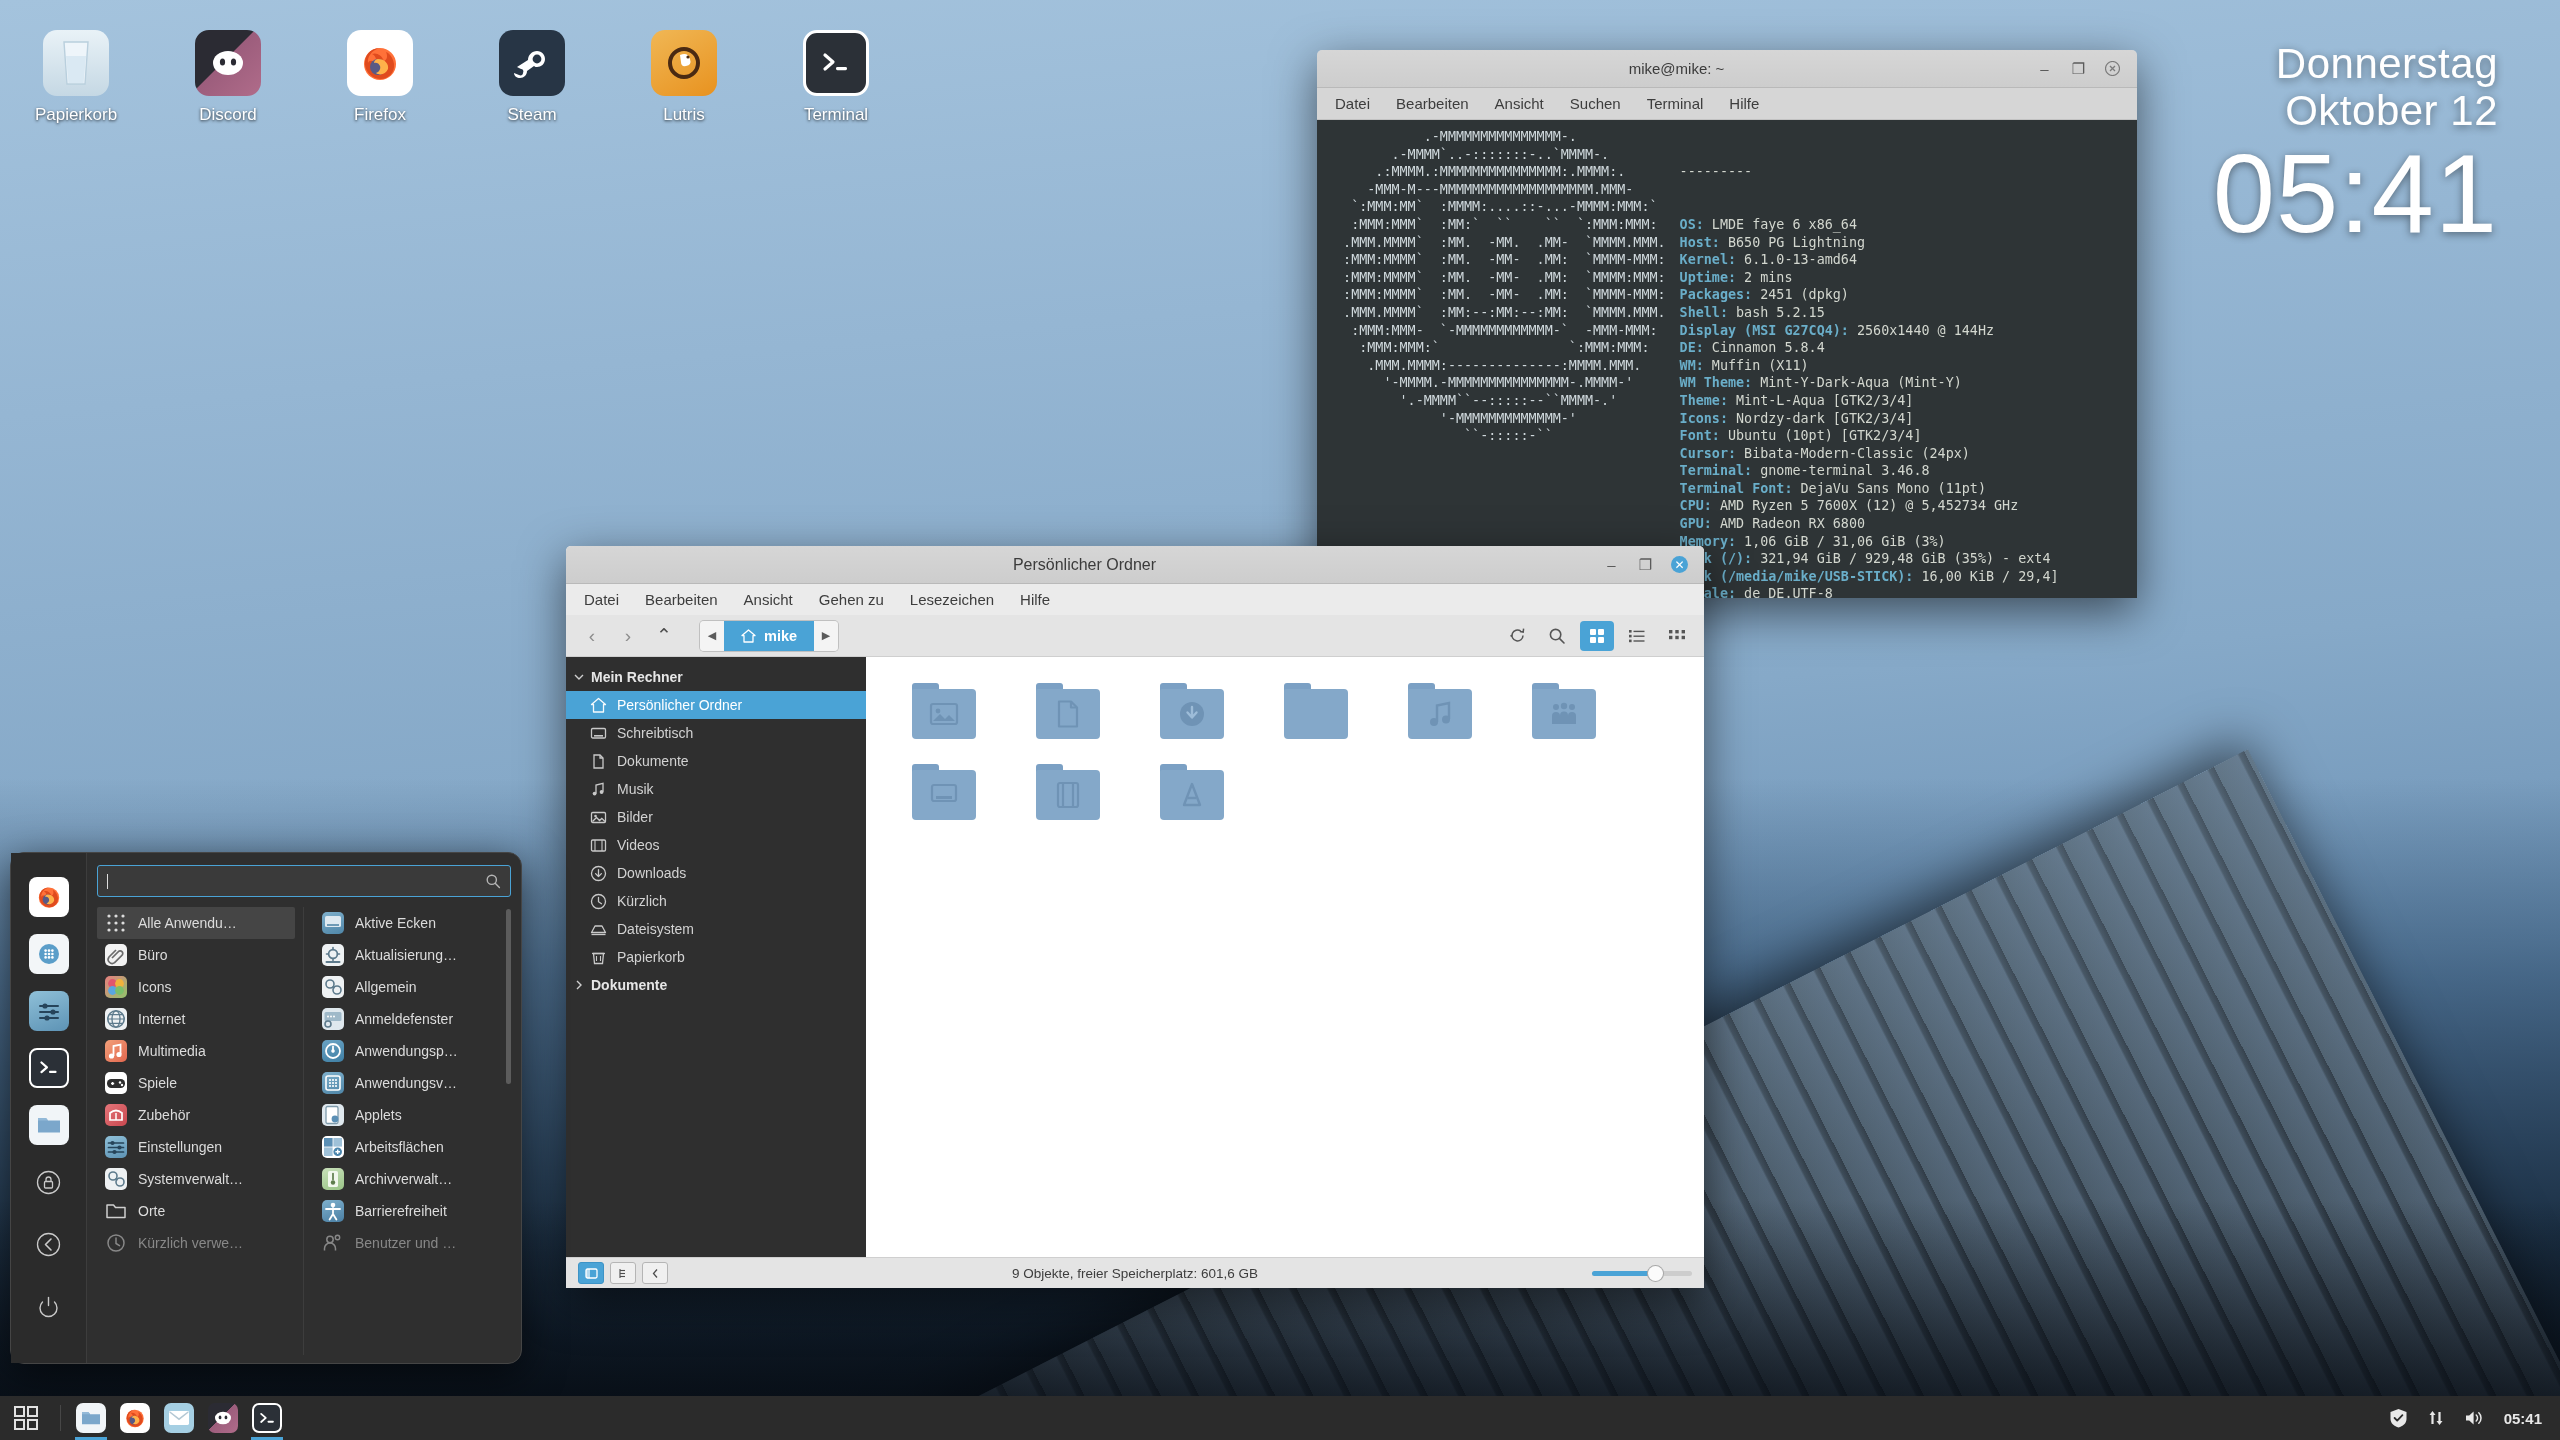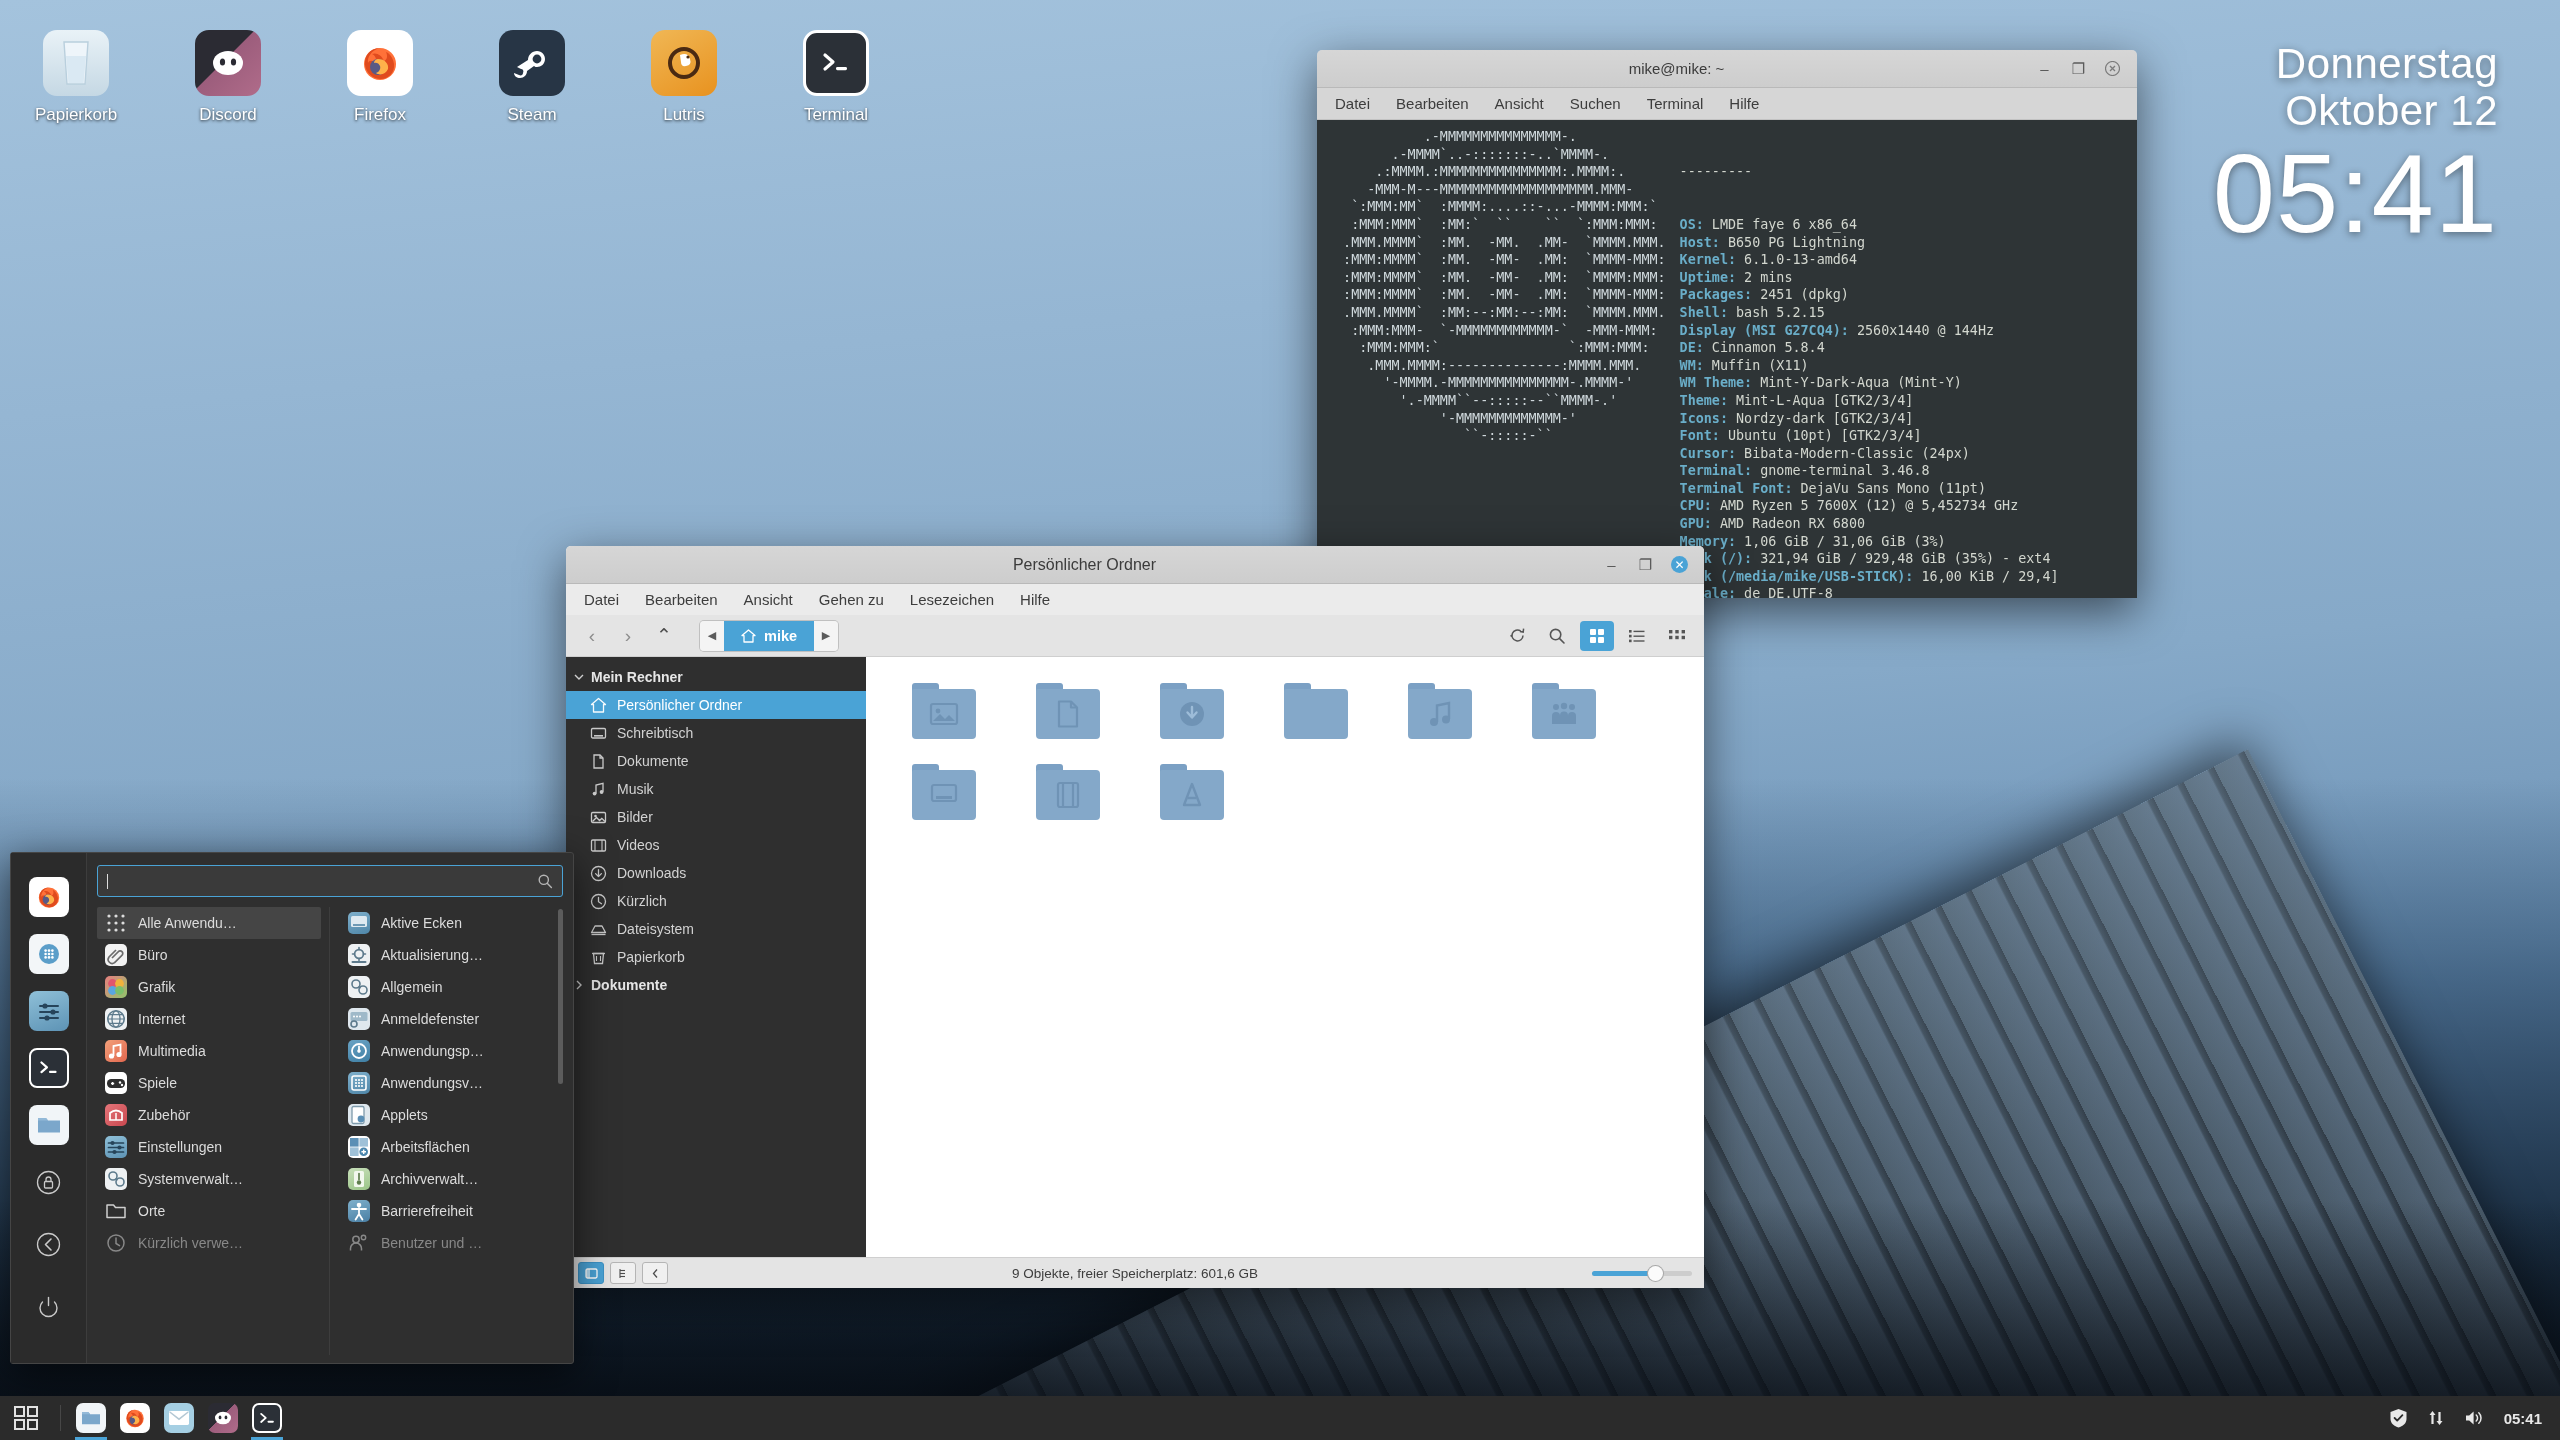--- a/index.html
+++ b/index.html
@@ -154,22 +154,22 @@
   .st-btn.on { background:#4aa3d6; color:#fff; border-color:#3d93c6; }
   .st-text { position:absolute; left:0; right:0; text-align:center; font-size:13.5px; color:#3d3d3d; }
   .zoom-slider { margin-left:auto; width:100px; height:5px; background:#cdcdcd; border-radius:3px;
     position:relative; cursor:pointer; }
   .zoom-slider .fill { position:absolute; left:0; top:0; height:5px; width:62%;
     background:#4aa3d6; border-radius:3px; }
   .zoom-slider .knob { position:absolute; left:56%; top:-5px; width:15px; height:15px;
     border-radius:50%; background:#fbfbfb; box-shadow:0 0 0 1px #a9a9a9; }
 
   
-  #cmenu { position:absolute; left:10px; top:852px; width:564px; height:512px;
-    background:#2f2f2f; border:1px solid #454545; border-radius:3px;
+  #cmenu { position:absolute; left:10px; top:852px; width:512px; height:512px;
+    background:#2f2f2f; border:1px solid #454545; border-radius:14px;
     box-shadow:0 10px 40px rgba(0,0,0,.6); display:flex; }
   #cmenu .favs { width:76px; background:#2b2b2b; border-right:1px solid #3d3d3d;
     display:flex; flex-direction:column; align-items:center; padding-top:24px; }
   .fav { width:40px; height:40px; margin-bottom:17px; border-radius:8px;
     display:flex; align-items:center; justify-content:center; font-size:20px; cursor:pointer; }
   .fav.plain { background:none; color:#cfcfcf; font-size:25px; margin-bottom:22px; }
   #cmenu .right { flex:1; display:flex; flex-direction:column; padding:12px 10px 8px 10px; }
   .searchbox { height:32px; background:#3a3a3a; border:1px solid #4aa3d6; border-radius:3px;
     display:flex; align-items:center; padding:0 9px; margin-bottom:10px; }
   .searchbox .caret { width:1px; height:15px; background:#ddd; }
@@ -808,21 +808,21 @@
             </div>
             <div class="cat">
               <span class="cicon" style="background: linear-gradient(135deg, rgb(232, 127, 127), rgb(143, 196, 107));">
                 <svg width="22" height="22" viewBox="0 0 22 22">
                   <circle cx="7.5" cy="7.5" r="4.4" fill="#e0566e"></circle>
                   <circle cx="14.5" cy="7.5" r="4.4" fill="#f0b33c"></circle>
                   <circle cx="7.5" cy="14.5" r="4.4" fill="#5aa6e0"></circle>
                   <circle cx="14.5" cy="14.5" r="4.4" fill="#7bc06a"></circle>
                 </svg>
               </span>
-              <span>Grafik</span>
+              <span>Icons</span>
             </div>
             <div class="cat">
               <span class="cicon" style="background: rgb(238, 241, 243);">
                 <svg width="22" height="22" viewBox="0 0 22 22">
                   <circle cx="11" cy="11" r="8.2" fill="none" stroke="#5d7a8c" stroke-width="1.6"></circle>
                   <ellipse cx="11" cy="11" rx="4" ry="8.2" fill="none" stroke="#5d7a8c" stroke-width="1.3"></ellipse>
                   <path d="M3 11 h16 M4.4 6.6 h13.2 M4.4 15.4 h13.2" stroke="#5d7a8c" stroke-width="1.2"></path>
                 </svg>
               </span>
               <span>Internet</span>

